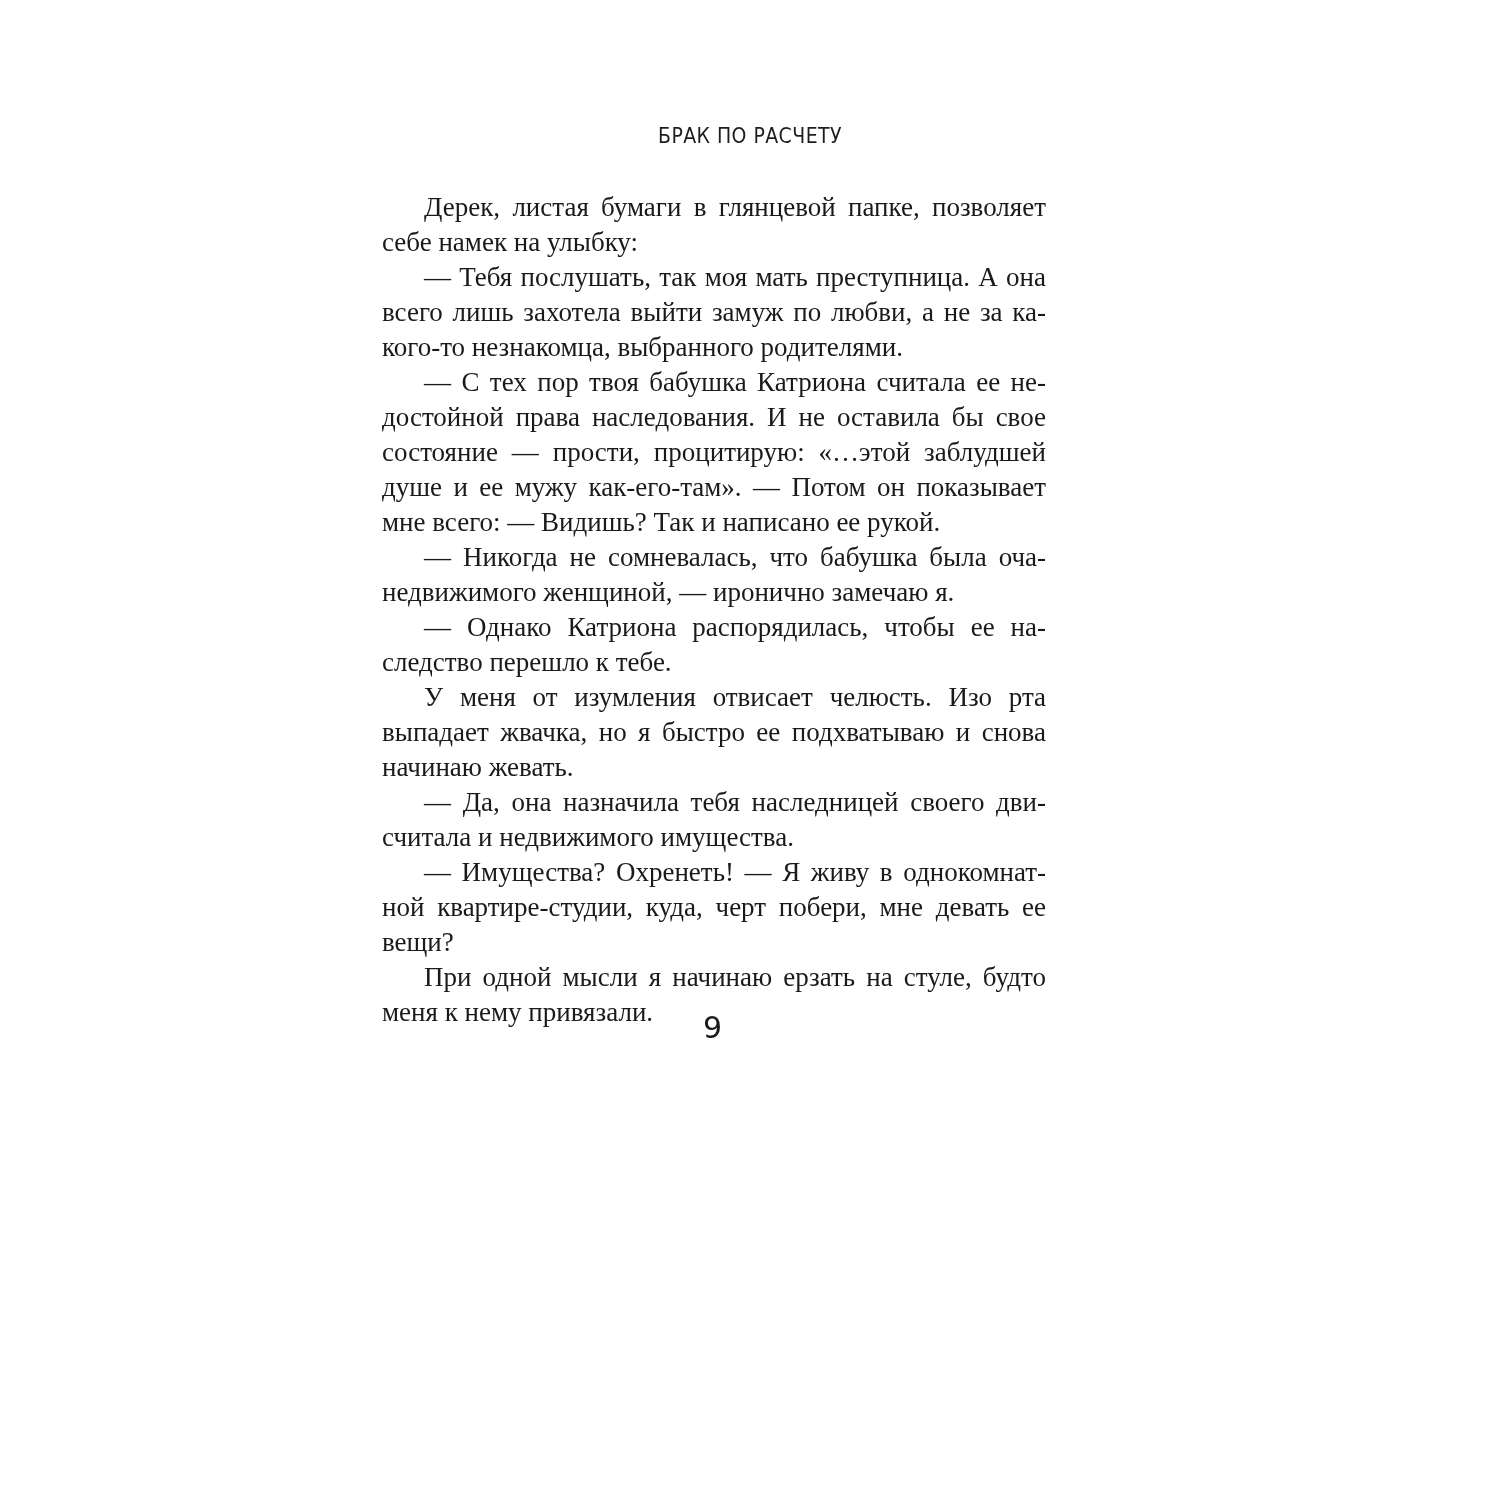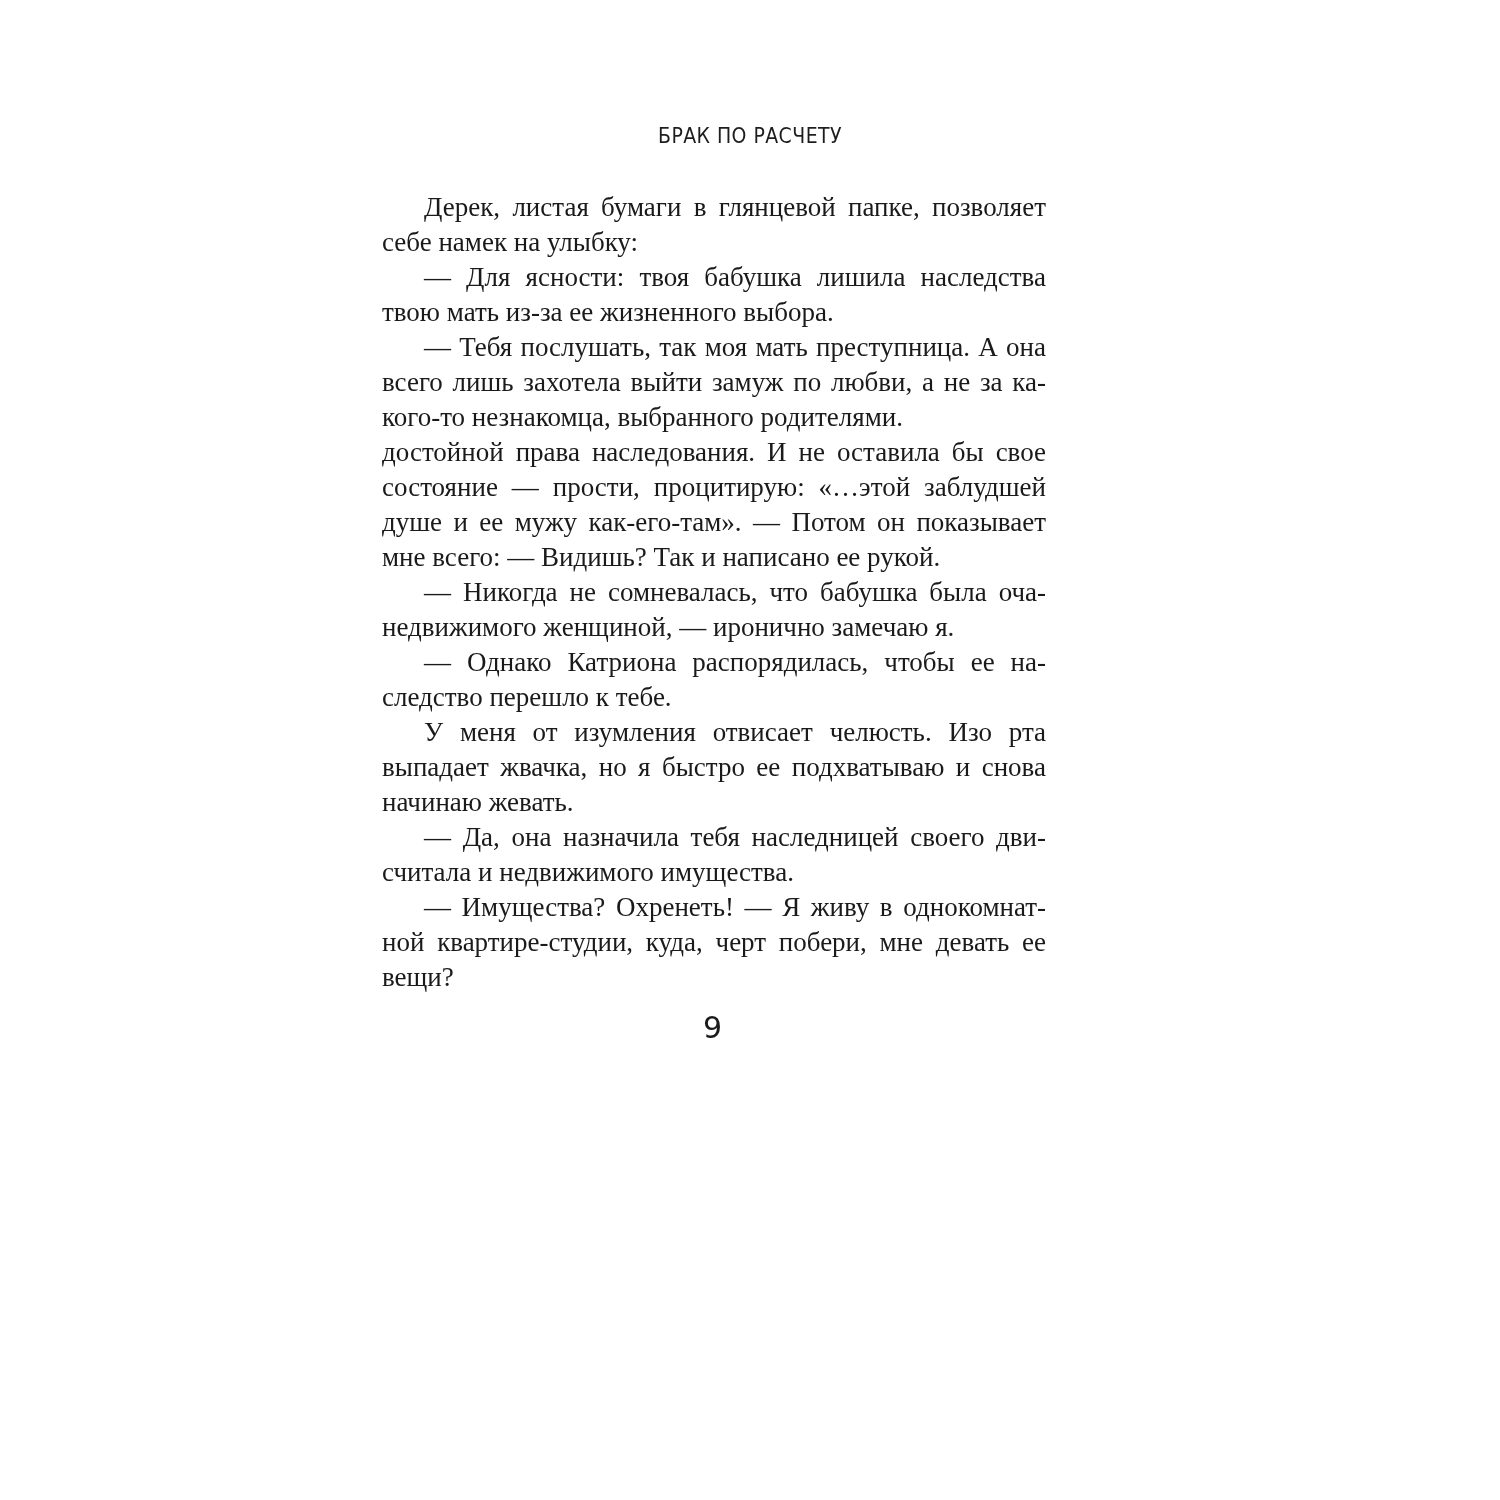--- a/index.html
+++ b/index.html
@@ -68,32 +68,29 @@
 <div class="running-header">БРАК ПО РАСЧЕТУ</div>
 
 <div class="text-block">
 
 
   <div>
     <span class="line indent">Дерек, листая бумаги в глянцевой папке, позволяет</span>
     <span class="line last">себе намек на улыбку:</span>
   </div>
 
-  <div>
-    <span class="line indent">— Для ясности: твоя бабушка лишила наследства</span>
-    <span class="line last">твою мать из-за ее жизненного выбора.</span>
-  </div>
 
   <div>
     <span class="line indent">— Тебя послушать, так моя мать преступница. А она</span>
     <span class="line">всего лишь захотела выйти замуж по любви, а не за ка-</span>
     <span class="line last">кого-то незнакомца, выбранного родителями.</span>
   </div>
 
   <div>
+    <span class="line indent">— С тех пор твоя бабушка Катриона считала ее не-</span>
     <span class="line">достойной права наследования. И не оставила бы свое</span>
     <span class="line">состояние — прости, процитирую: «…этой заблудшей</span>
     <span class="line">душе и ее мужу как-его-там». — Потом он показывает</span>
     <span class="line last">мне всего: — Видишь? Так и написано ее рукой.</span>
   </div>
 
 
   <div>
     <span class="line indent">— Никогда не сомневалась, что бабушка была оча-</span>
     <span class="line last">недвижимого женщиной, — иронично замечаю я.</span>
@@ -116,15 +113,19 @@
     <span class="line last">считала и недвижимого имущества.</span>
   </div>
 
   <div>
     <span class="line indent">— Имущества? Охренеть! — Я живу в однокомнат-</span>
     <span class="line">ной квартире-студии, куда, черт побери, мне девать ее</span>
     <span class="line last">вещи?</span>
   </div>
 
 
+  <div>
+    <span class="line indent">При одной мысли я начинаю ерзать на стуле, будто</span>
+    <span class="line last">меня к нему привязали.</span>
+  </div>
 </div>
 
 <div class="page-number">9</div>
 
 </body></html>

